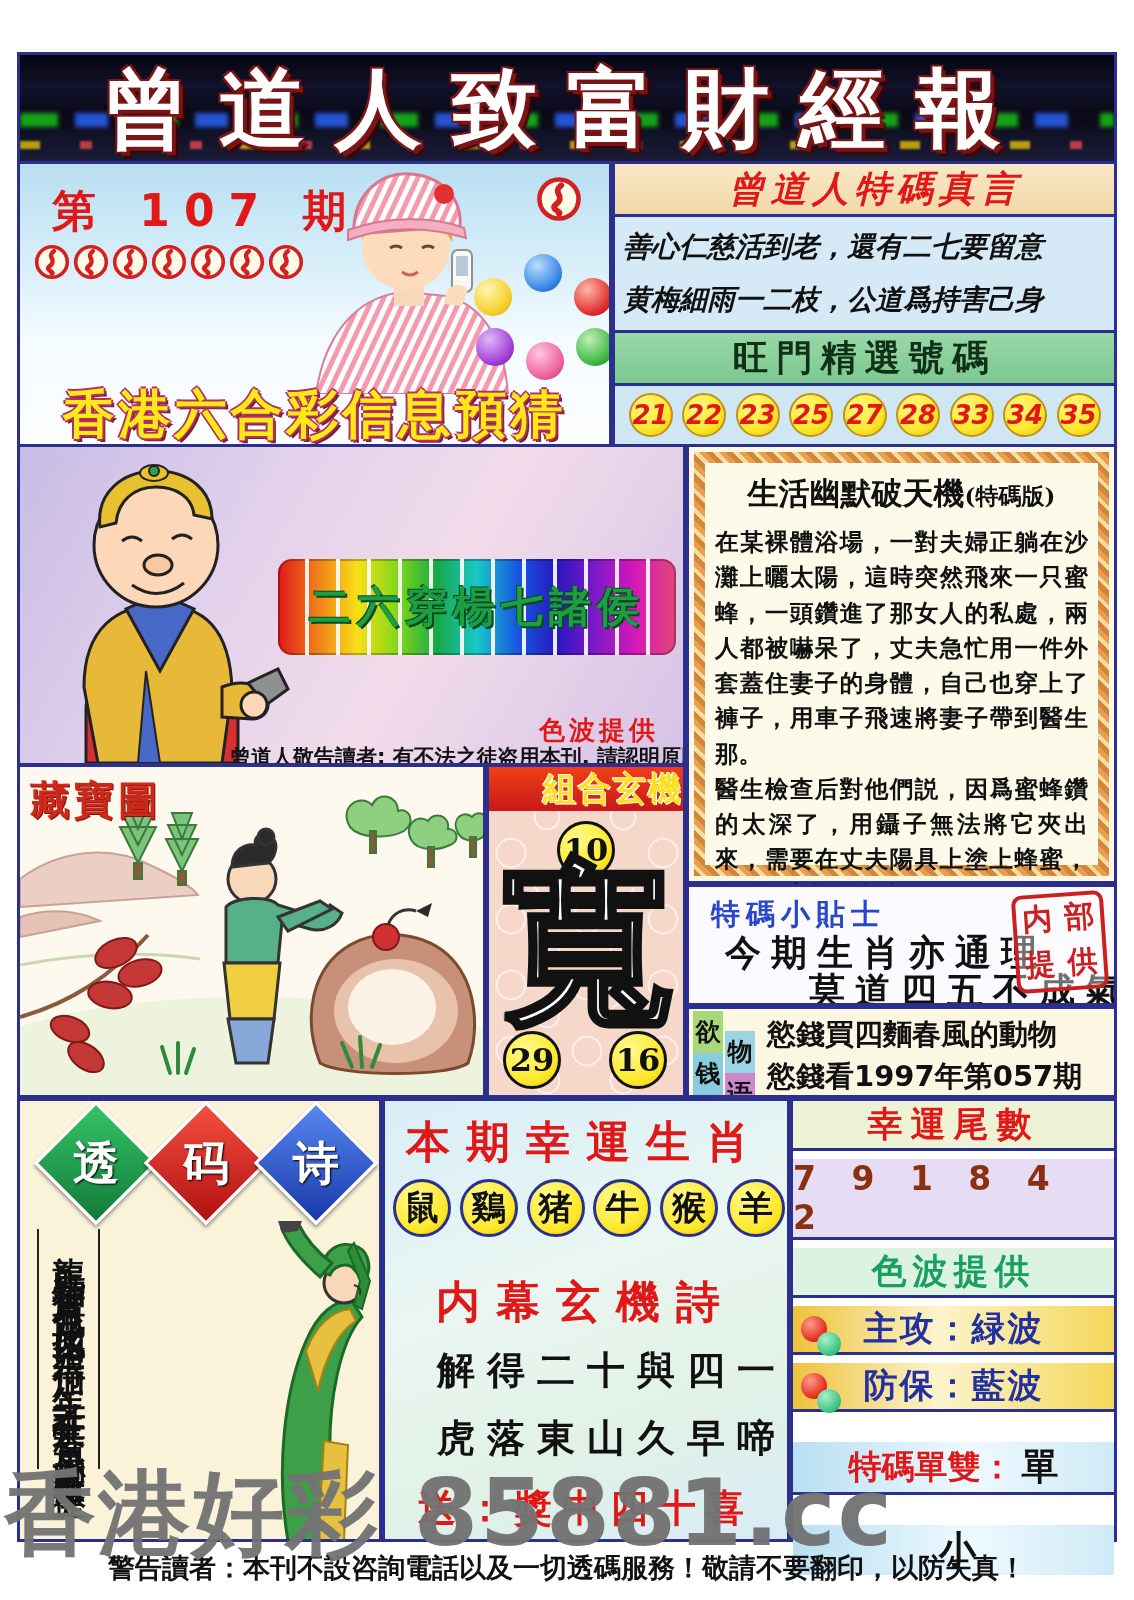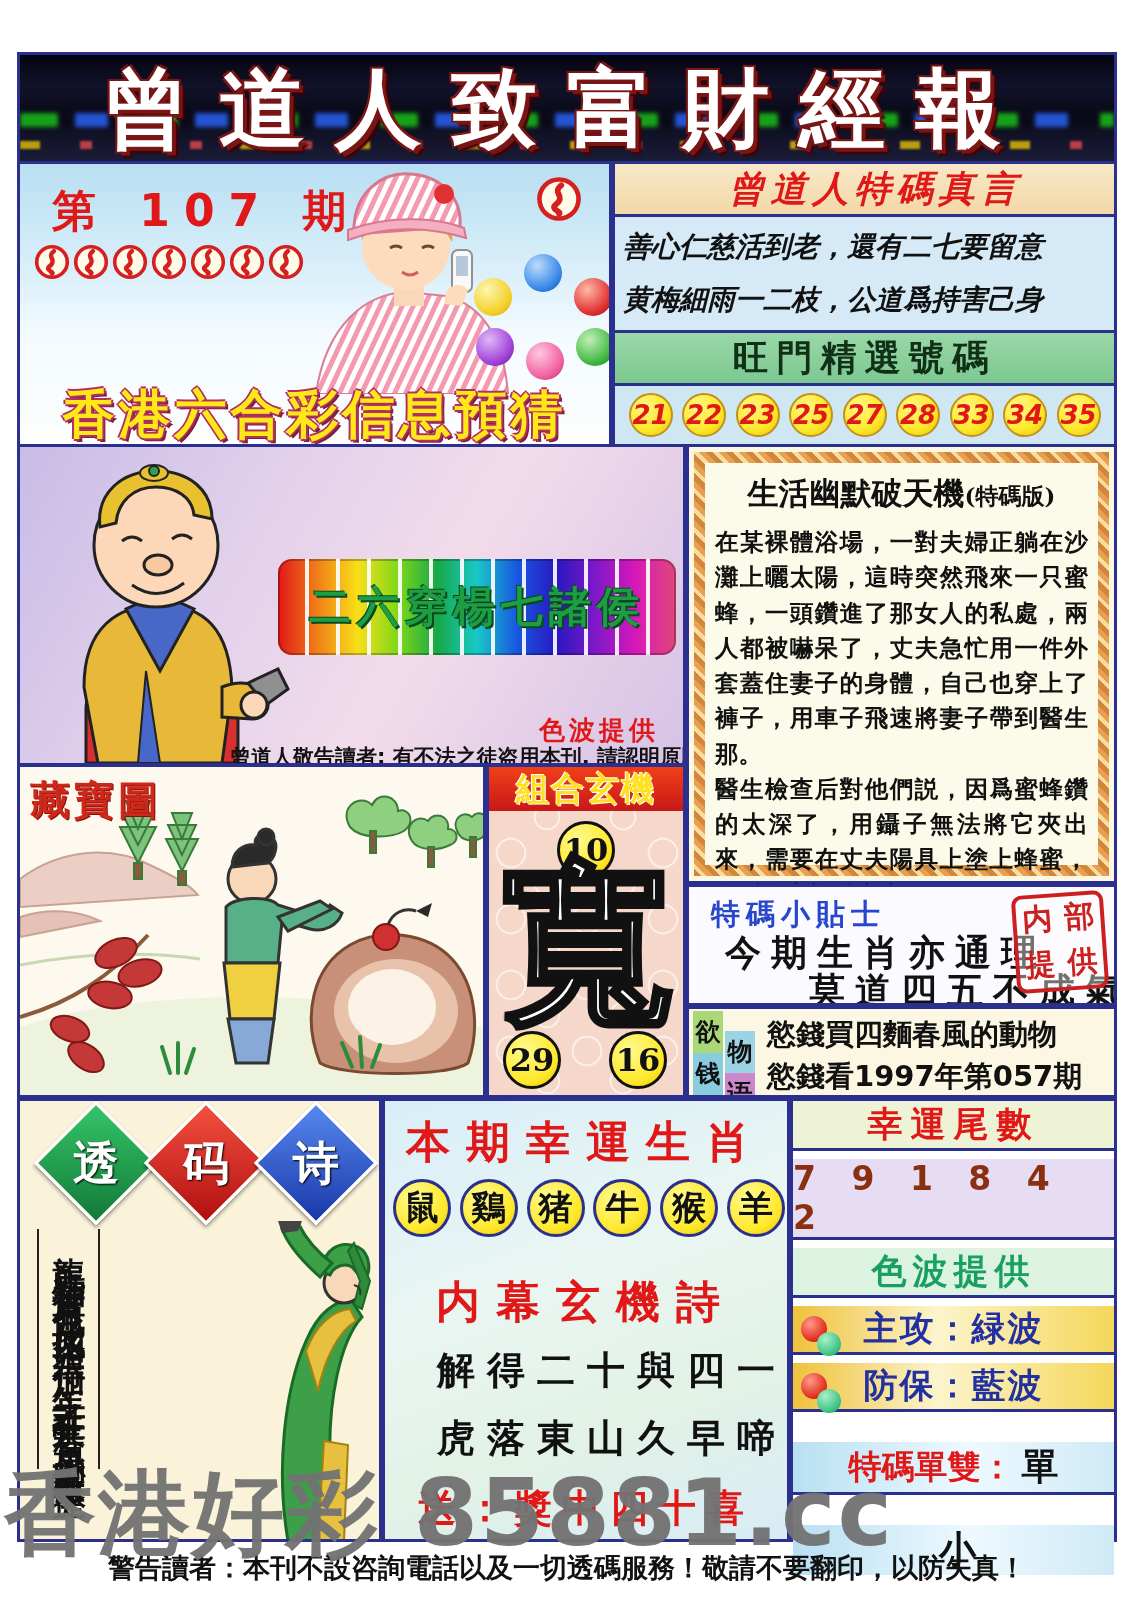--- a/index.html
+++ b/index.html
@@ -81,21 +81,21 @@
   #treasure{left:17px;top:764px;width:469px;height:334px;background:#fdf9ef;overflow:hidden;}
   #treasureTitle{left:10px;top:6px;font-size:40px;font-weight:bold;color:#d02818;letter-spacing:4px;
     text-shadow:1px 1px 0 #801010;}
 
   
   #combo{left:486px;top:764px;width:200px;height:334px;background-color:#f6d8ca;overflow:hidden;
     background-image:radial-gradient(circle at 22px 20px,transparent 13px,rgba(255,255,255,.8) 14px,transparent 16px),
                      radial-gradient(circle at 58px 50px,transparent 11px,rgba(255,255,255,.8) 12px,transparent 14px);
     background-size:76px 66px;}
   #comboTitle{left:0;top:0;width:100%;height:44px;background:linear-gradient(180deg,#f04018,#c81818);
-    text-align:center;line-height:44px;font-size:33px;font-weight:bold;color:#ffe020;letter-spacing:2px;
+    text-align:right;line-height:44px;font-size:33px;font-weight:bold;color:#ffe020;letter-spacing:2px;
     text-shadow:1px 1px 0 #fff,-1px -1px 0 #fff;}
   .comboBall{position:absolute;width:58px;height:58px;border-radius:50%;
     background:radial-gradient(circle at 35% 30%,#fffa90,#ffe82a 65%,#e0c000);
     border:3px solid #111;box-sizing:border-box;text-align:center;line-height:52px;
     font-size:32px;font-weight:bold;color:#111;font-family:"DejaVu Serif","Liberation Serif",serif;}
   #comboChar{left:0;top:86px;width:100%;text-align:center;font-size:175px;font-weight:bold;color:#ffffff;
     -webkit-text-stroke:4px #111;text-shadow:0 0 2px #111;line-height:1.05;
     font-family:"DejaVu Serif","Liberation Serif",serif;}
 
   

